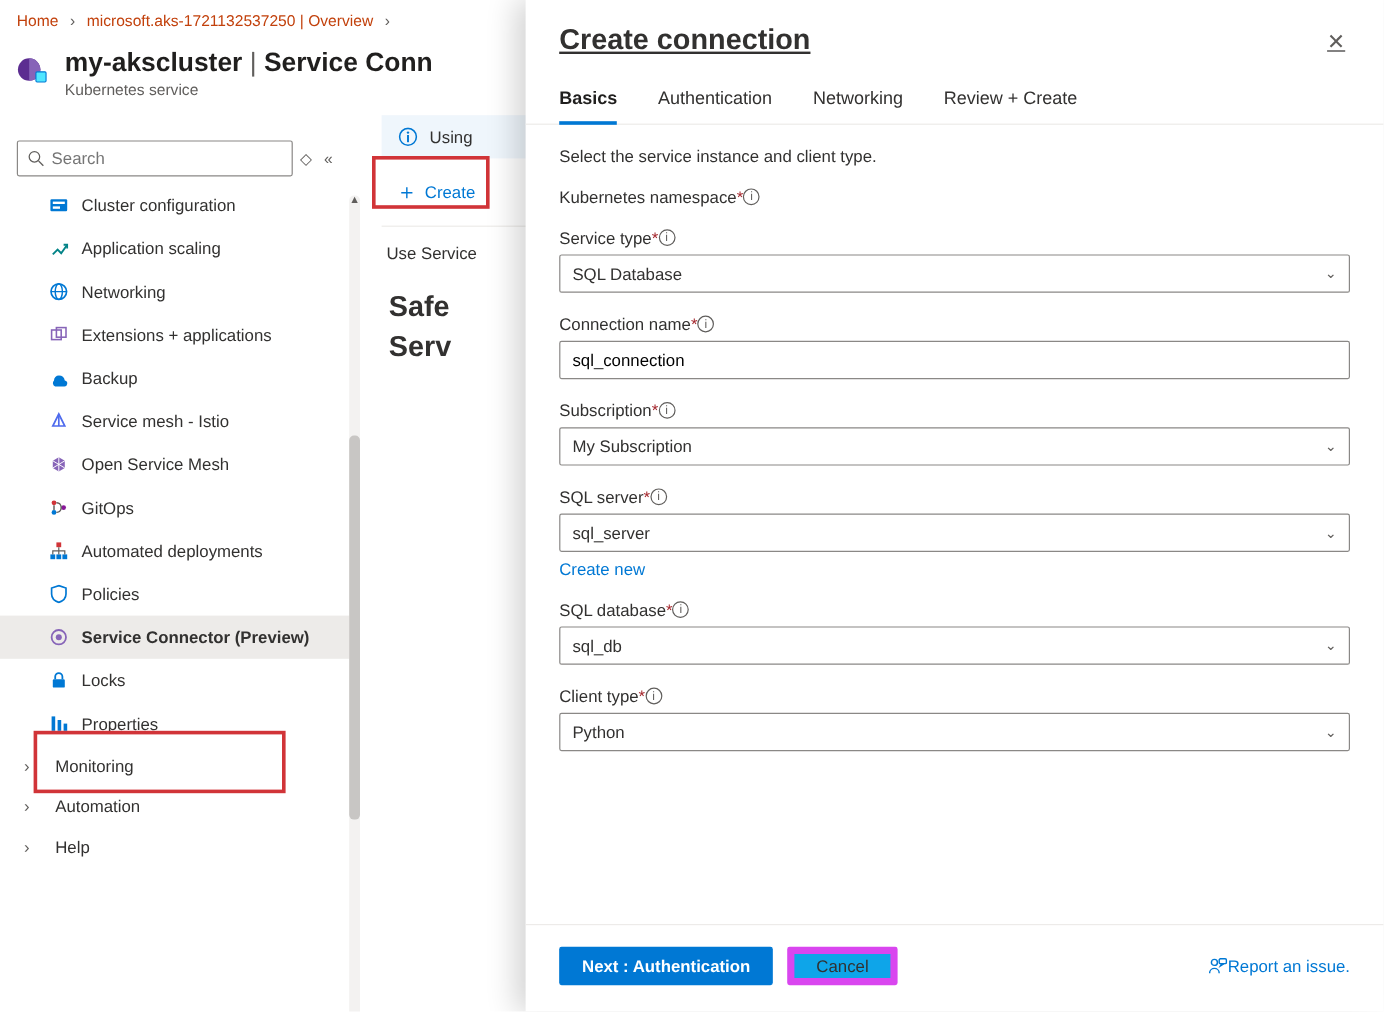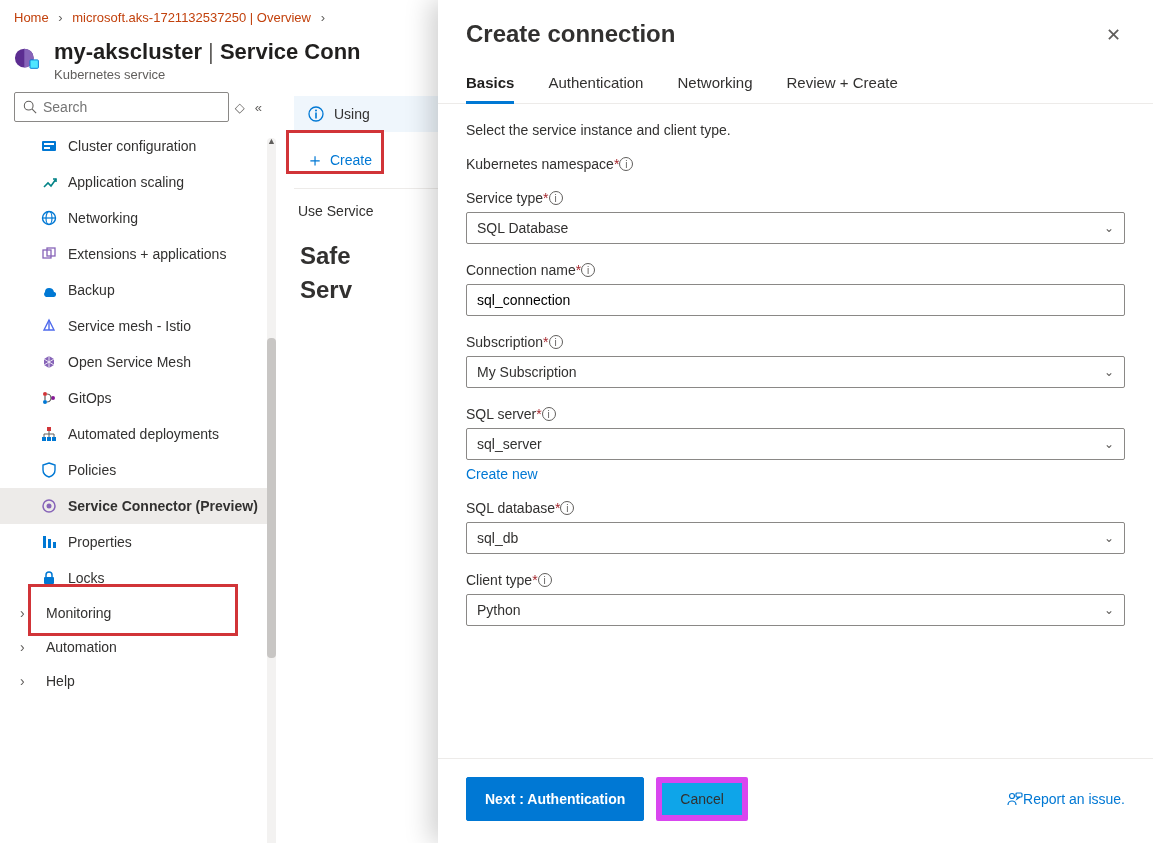--- a/index.html
+++ b/index.html
@@ -12,21 +12,21 @@
 
   
   .titlebar { display: flex; align-items: flex-start; padding: 8px 14px 10px; gap: 10px; }
   .titlebar .logo { width: 30px; height: 30px; margin-top: 4px; }
   .titlebar h1 { font-size: 22px; font-weight: 600; color: #201f1e; }
   .titlebar h1 .pipe { font-weight: 300; color: #605e5c; }
   .titlebar .sub { font-size: 13px; color: #605e5c; margin-top: 2px; }
 
   
   .layout { display: flex; height: calc(100% - 110px); }
-  .sidebar { width: 276px; position: relative; }
+  .sidebar { width: 300px; position: relative; margin-top: 25px; }
   .searchrow { display:flex; align-items:center; gap:6px; padding: 0 14px 6px; }
   .search { display:flex; align-items:center; border: 1px solid #8a8886; border-radius: 2px; height: 30px; width: 230px; padding: 0 8px; gap:6px; }
   .search input { border:none; outline:none; width: 100%; font-size:14px; }
   .collapse-icons { color:#605e5c; display:flex; gap:10px; font-size:13px; cursor:pointer;}
   .sidebar-list { position: relative; height: 100%; }
   .sidebar-item { display:flex; align-items:center; gap:10px; padding: 9px 10px 9px 40px; cursor:pointer; font-size:14px; color:#323130; }
   .sidebar-item.selected { background:#edebe9; font-weight:600; }
   .sidebar-item.group { padding-left:20px; gap:12px; }
   .sidebar-item .chev { width:14px; color:#605e5c; }
   .sidebar-item .ico { width:18px; height:18px; display:flex; align-items:center; justify-content:center; font-size:15px; }
@@ -37,40 +37,40 @@
   .main { flex:1; padding: 0 18px; position:relative; }
   .info-bar { background:#eff6fc; padding: 10px 14px; margin-top:4px; display:flex; align-items:center; gap:10px; font-size:14px; }
   .toolbar { display:flex; align-items:center; gap:8px; padding: 12px 4px; border-bottom:1px solid #edebe9; }
   .toolbar .create { display:flex; align-items:center; gap:6px; color:#0078d4; cursor:pointer; padding:4px 8px; }
   .plus { font-size:18px; font-weight:300; }
   .section-text { margin: 14px 4px; font-size:14px; color:#323130; }
   .big-title { font-size:24px; font-weight:600; margin: 20px 6px; line-height:1.4; }
 
   
   .panel { position:absolute; top:0; right:0; width:715px; height:843px; background:#fff; box-shadow: -8px 0 24px rgba(0,0,0,.18); display:flex; flex-direction:column; }
-  .panel-head { display:flex; align-items:flex-start; justify-content:space-between; padding: 20px 28px 0; }
+  .panel-head { display:flex; align-items:flex-start; justify-content:space-between; padding: 20px 28px 0; text-decoration: underline; }
   .panel-head h2 { font-size:24px; font-weight:600; }
   .close-btn { font-size:18px; color:#605e5c; cursor:pointer; background:none; border:none; padding:4px; }
   .tabs { display:flex; gap:34px; padding: 24px 28px 0; border-bottom:1px solid #edebe9; }
   .tab { padding-bottom:10px; cursor:pointer; font-size:15px; color:#323130; }
   .tab.active { font-weight:600; color:#201f1e; border-bottom:3px solid #0078d4; margin-bottom:-1px; }
   .panel-body { flex:1; overflow:auto; padding: 18px 28px; }
   .hint { font-size:14px; color:#323130; margin-bottom:18px; }
   .field { margin-bottom:18px; }
   .field label { display:flex; align-items:center; gap:0; font-size:14px; color:#323130; margin-bottom:6px; }
   .req { color:#a4262c; }
   .info-icon { width:14px; height:14px; border:1px solid #605e5c; border-radius:50%; display:inline-flex; align-items:center; justify-content:center; font-size:10px; color:#605e5c; }
   .control { display:flex; align-items:center; justify-content:space-between; border:1px solid #8a8886; border-radius:2px; height:32px; padding:0 10px; width:100%; background:#fff; }
   .control input { border:none; outline:none; width:100%; font-size:14px; }
   .control .caret { color:#605e5c; font-size:12px; }
   .link { color:#0078d4; font-size:14px; cursor:pointer; margin-top:6px; display:inline-block; }
 
   .panel-foot { display:flex; align-items:center; justify-content:space-between; padding: 18px 28px 22px; border-top:1px solid #edebe9; }
   .foot-left { display:flex; gap:12px; }
-  .btn { height:44px; padding:0 18px; border-radius:2px; cursor:pointer; font-size:14px; display:flex; align-items:center; justify-content:center; }
+  .btn { height:32px; padding:0 18px; border-radius:2px; cursor:pointer; font-size:14px; display:flex; align-items:center; justify-content:center; }
   .btn.primary { background:#0078d4; color:#fff; border:1px solid #0078d4; font-weight:600; }
   .btn.secondary { background:#0ea5e9; color:#323130; border:6px solid #d946ef; }
   .report { color:#0078d4; font-size:14px; display:flex; align-items:center; gap:0; cursor:pointer; }
 
   svg { display:block; }
 </style>
 </head>
 <body>
 
 <div class="breadcrumb">
@@ -217,35 +217,35 @@
             <svg width="16" height="16" viewBox="0 0 16 16">
               <circle cx="8" cy="8" r="6" fill="none" stroke="#8764b8" stroke-width="1.5"></circle>
               <circle cx="8" cy="8" r="2.5" fill="#8764b8"></circle>
             </svg>
           </span>
         <span>Service Connector (Preview)</span>
       </div>
       <div class="sidebar-item">
         <span class="ico">
             <svg width="16" height="16" viewBox="0 0 16 16">
+              <rect x="3" y="7" width="10" height="7" rx="1" fill="#0078d4"></rect>
+              <path d="M5 7V5a3 3 0 0 1 6 0v2" fill="none" stroke="#0078d4" stroke-width="1.5"></path>
+            </svg>
+          </span>
+        <span>Locks</span>
+      </div>
+      <div class="sidebar-item">
+        <span class="ico">
+            <svg width="16" height="16" viewBox="0 0 16 16">
               <rect x="2" y="2" width="3" height="12" fill="#0078d4"></rect>
               <rect x="7" y="5" width="3" height="9" fill="#0078d4"></rect>
               <rect x="12" y="8" width="3" height="6" fill="#0078d4"></rect>
             </svg>
           </span>
         <span>Properties</span>
-      </div>
-      <div class="sidebar-item">
-        <span class="ico">
-            <svg width="16" height="16" viewBox="0 0 16 16">
-              <rect x="3" y="7" width="10" height="7" rx="1" fill="#0078d4"></rect>
-              <path d="M5 7V5a3 3 0 0 1 6 0v2" fill="none" stroke="#0078d4" stroke-width="1.5"></path>
-            </svg>
-          </span>
-        <span>Locks</span>
       </div>
 
       <div class="sidebar-item group">
         <span class="chev">›</span>
         <span>Monitoring</span>
       </div>
       <div class="sidebar-item group">
         <span class="chev">›</span>
         <span>Automation</span>
       </div>

